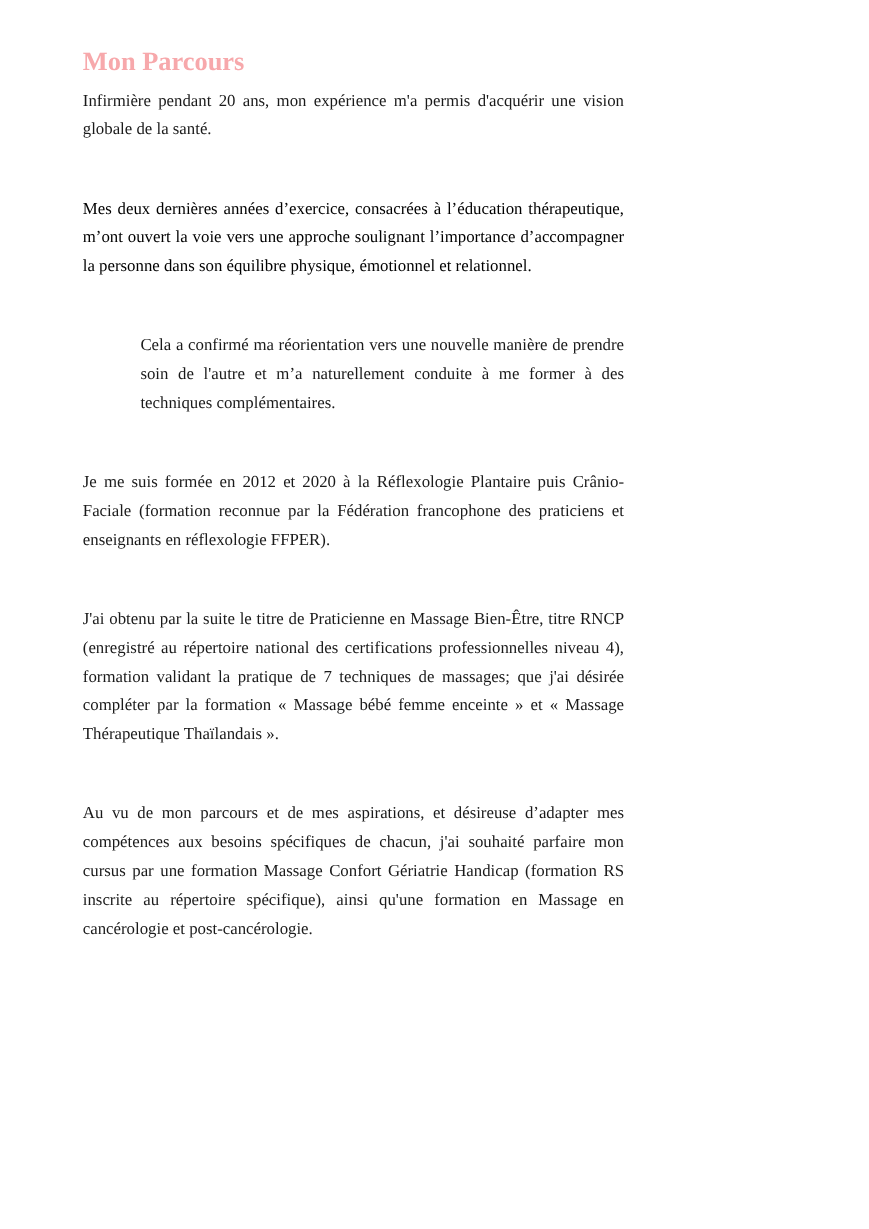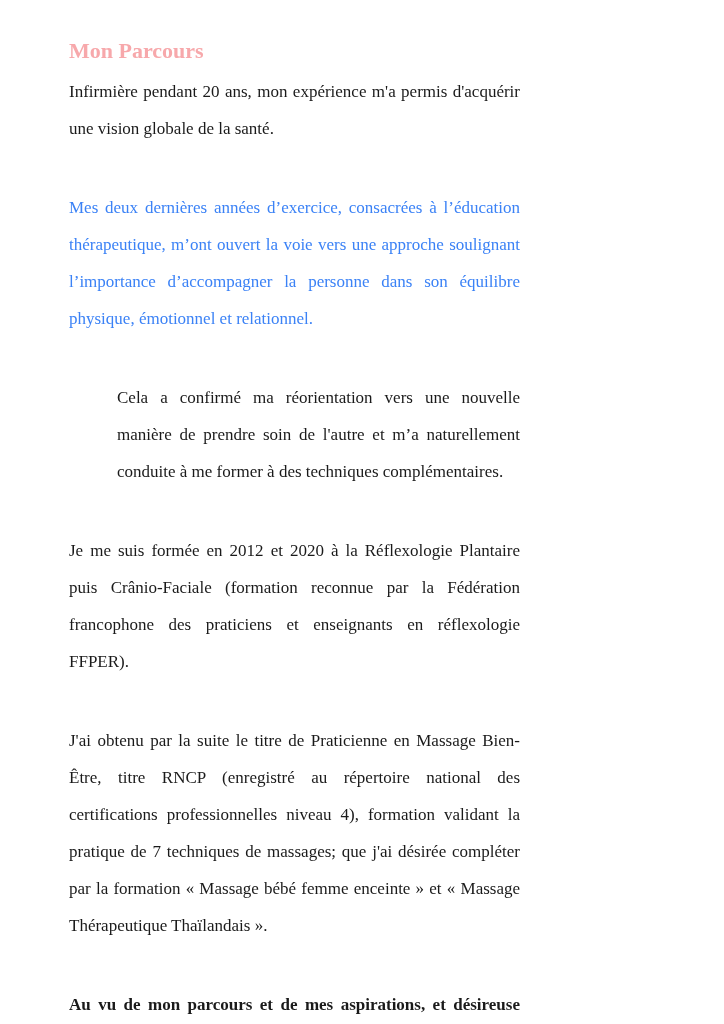--- a/index.html
+++ b/index.html
@@ -22,40 +22,39 @@
   .page-heading {
     font-family: "Liberation Serif", "DejaVu Serif", serif;
     font-weight: bold;
     font-size: 22px;
     line-height: 26px;
     margin: 0 0 9px 0;
     color: #f7a8ab; 
   }
   .body-paragraph {
     font-family: "Liberation Serif", "DejaVu Serif", serif;
-    font-size: 17px;
-    line-height: 37px;
+    font-size: 14px;
+    line-height: 24px;
     text-align: justify;
     margin: 0 0 42px 0;
     color: #1a1a1a; 
   }
   .body-paragraph:last-child {
     margin-bottom: 2px;
-    font-weight: bold;
   }
 </style>
 </head>
 <body style="background: rgb(255, 255, 255);">
 
 <div class="page">
   <h1 class="page-heading" style="color: rgb(247, 168, 171);">Mon Parcours</h1>
 
   <p class="body-paragraph" style="color: rgb(26, 26, 26);">Infirmière pendant 20 ans, mon expérience m'a permis d'acquérir une vision globale de la santé.</p>
 
-  <p class="body-paragraph" style="color: #3b82f6;">Mes deux dernières années d’exercice, consacrées à l’éducation thérapeutique, m’ont ouvert la voie vers une approche soulignant l’importance d’accompagner la personne dans son équilibre physique, émotionnel et relationnel.</p>
+  <p class="body-paragraph" style="color: #000000;">Mes deux dernières années d’exercice, consacrées à l’éducation thérapeutique, m’ont ouvert la voie vers une approche soulignant l’importance d’accompagner la personne dans son équilibre physique, émotionnel et relationnel.</p>
 
   <p class="body-paragraph" style="color: rgb(26, 26, 26); margin-left: 48px;">Cela a confirmé ma réorientation vers une nouvelle manière de prendre soin de l'autre et m’a naturellement conduite à me former à des techniques complémentaires.</p>
 
   <p class="body-paragraph" style="color: rgb(26, 26, 26);">Je me suis formée en 2012 et 2020 à la Réflexologie Plantaire puis Crânio-Faciale (formation reconnue par la Fédération francophone des praticiens et enseignants en réflexologie FFPER).</p>
 
   <p class="body-paragraph" style="color: rgb(26, 26, 26);">J'ai obtenu par la suite le titre de Praticienne en Massage Bien-Être, titre RNCP (enregistré au répertoire national des certifications professionnelles niveau 4), formation validant la pratique de 7 techniques de massages; que j'ai désirée compléter par la formation « Massage bébé femme enceinte » et « Massage Thérapeutique Thaïlandais ».</p>
 
   <p class="body-paragraph" style="color: rgb(26, 26, 26);">Au vu de mon parcours et de mes aspirations, et désireuse d’adapter mes compétences aux besoins spécifiques de chacun, j'ai souhaité parfaire mon cursus par une formation Massage Confort Gériatrie Handicap (formation RS inscrite au répertoire spécifique), ainsi qu'une formation en Massage en cancérologie et post-cancérologie.</p>
 </div>
 

